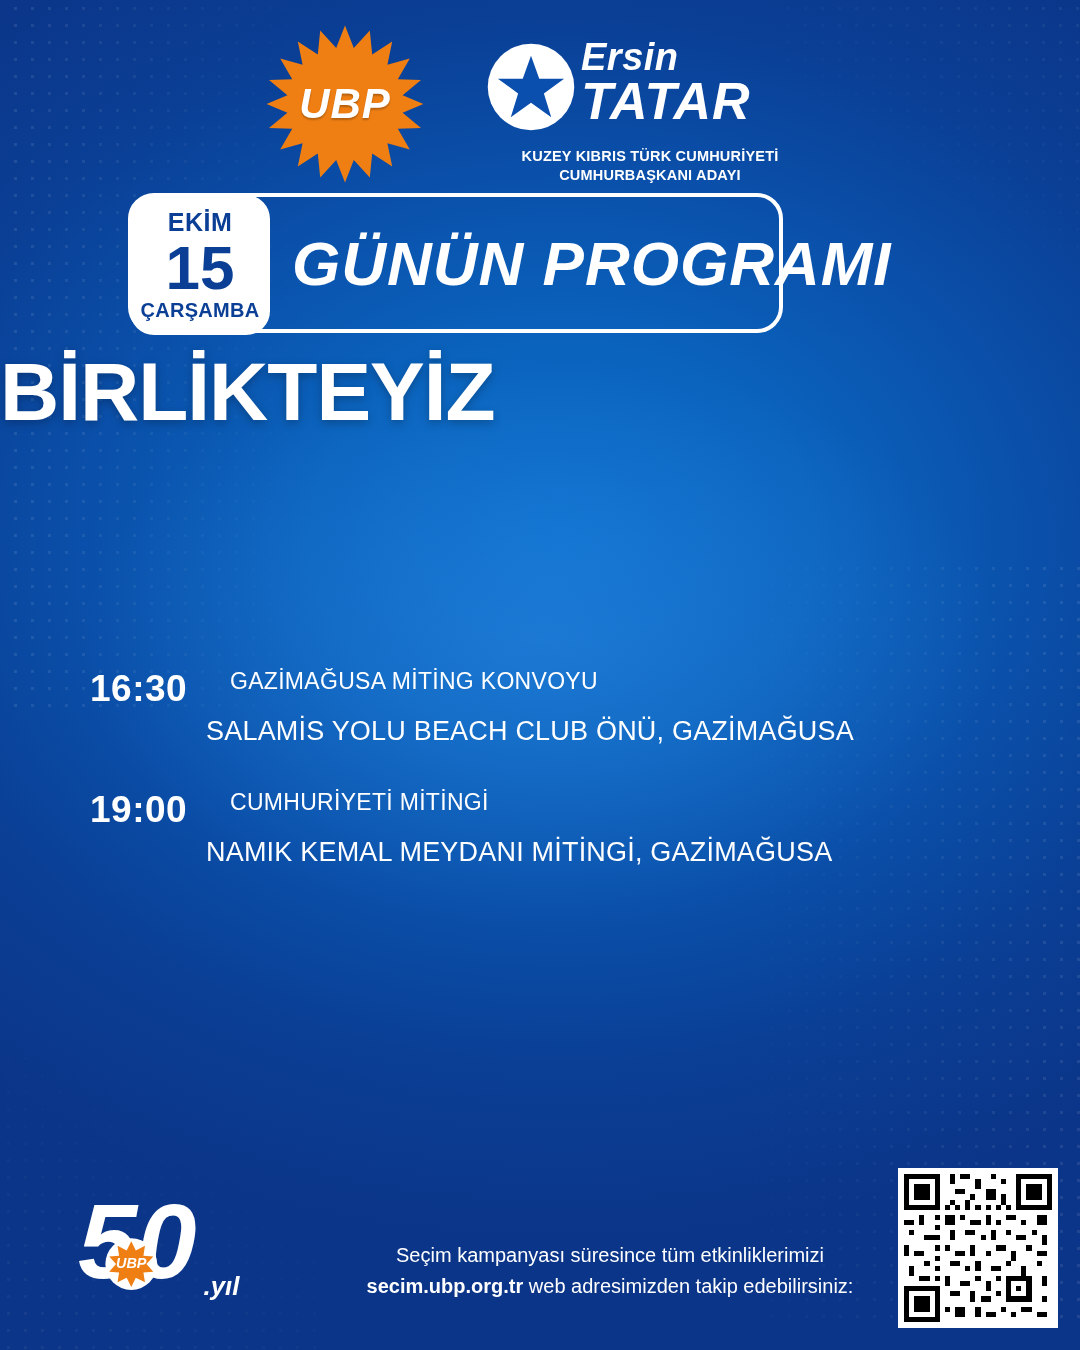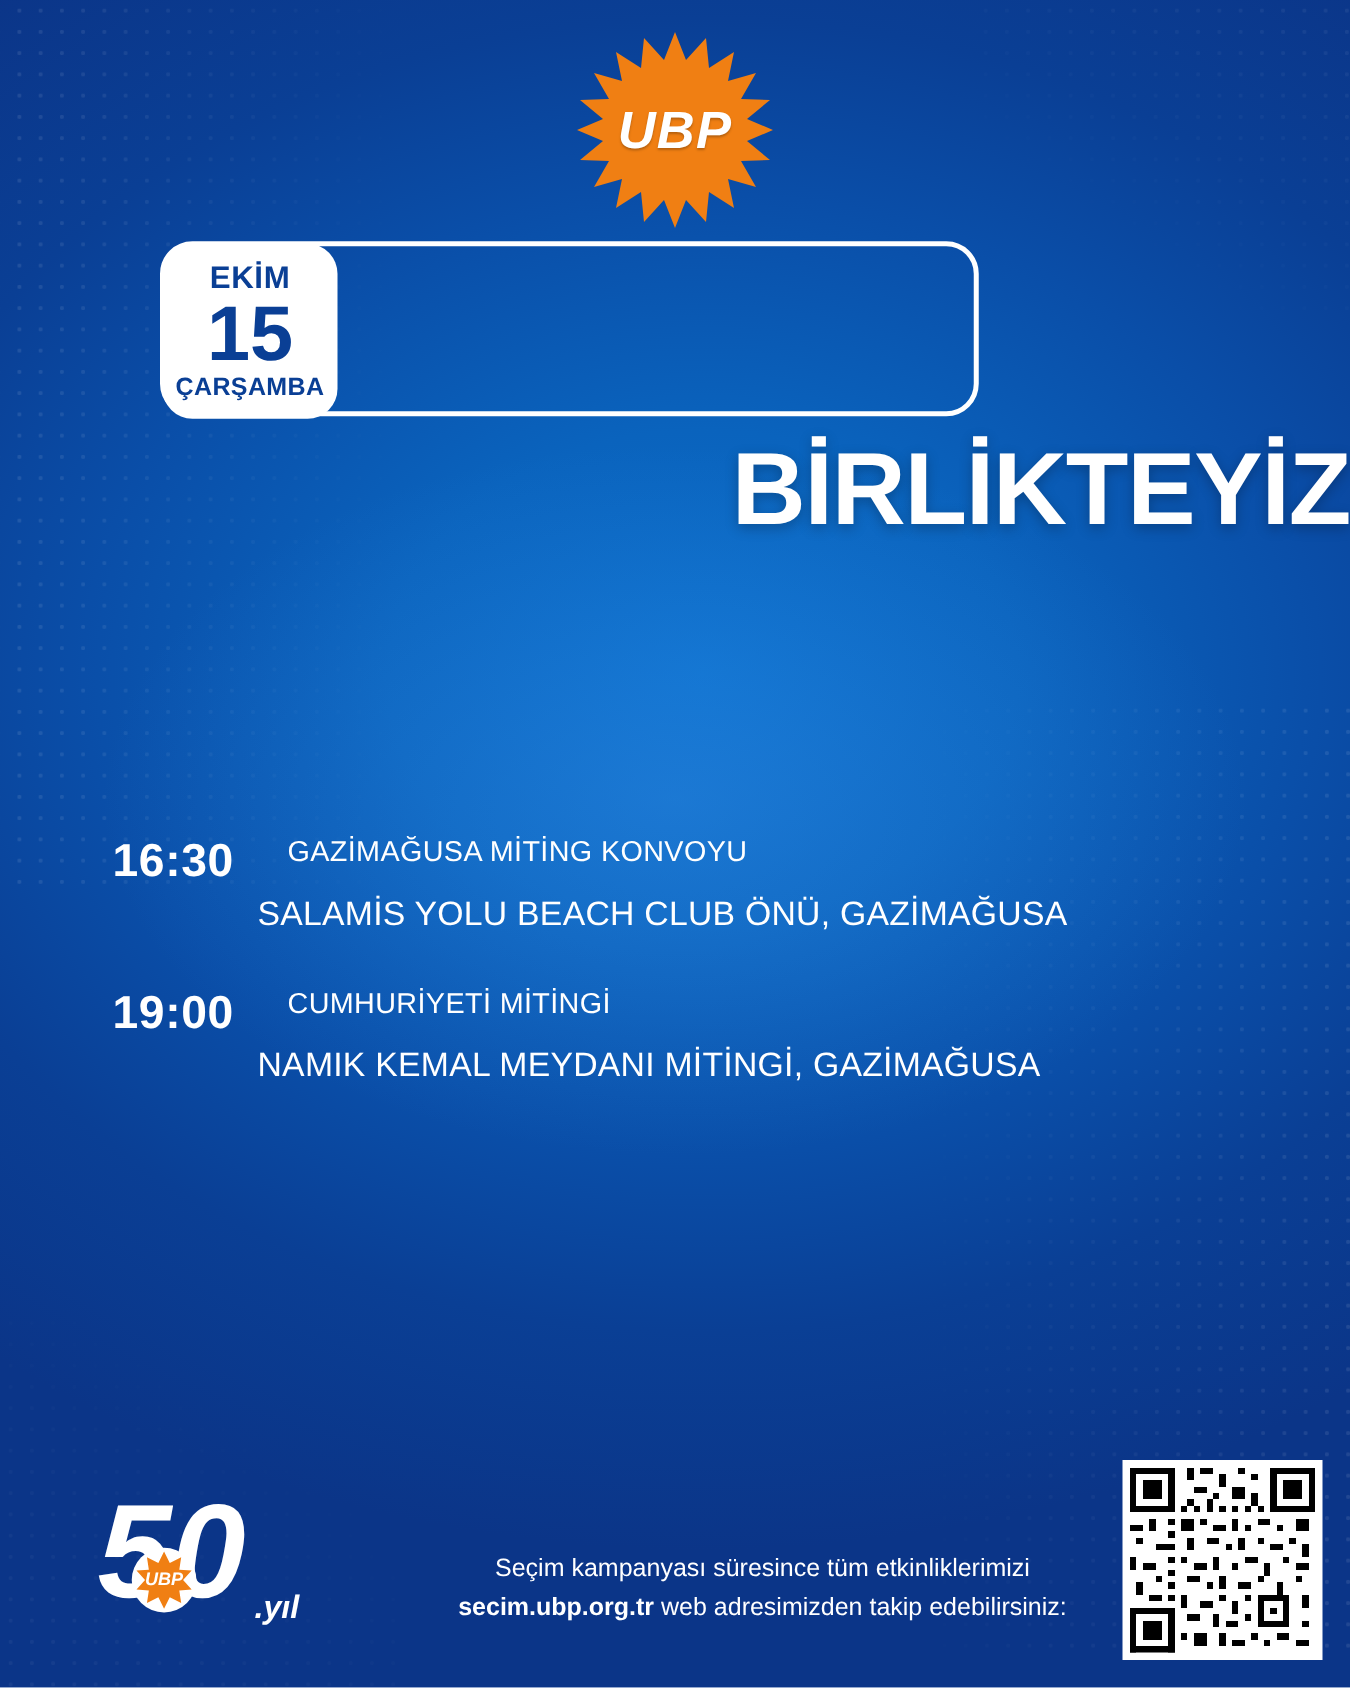--- a/index.html
+++ b/index.html
@@ -101,21 +101,21 @@
   .datebox .m{ font-size:25px; font-weight:bold; letter-spacing:.5px; line-height:1; }
   .datebox .d{ font-size:62px; font-weight:bold; line-height:1; margin:2px 0 1px; }
   .datebox .w{ font-size:20px; font-weight:bold; letter-spacing:.3px; line-height:1; }
   .titlebar .title{
     margin-left:160px;
     color:#ffffff; font-size:62px; font-weight:bold; font-style:italic;
     letter-spacing:1px; white-space:nowrap;
   }
 
   .slogan{
-    position:absolute; left:0; top:345px; width:100%; text-align:right;
+    position:absolute; left:0; top:345px; width:100%; text-align:left;
     color:#ffffff; font-size:82px; font-weight:bold; letter-spacing:-1px;
     text-shadow:0 3px 10px rgba(0,0,0,.25);
   }
 
   
   .schedule{ position:absolute; left:66px; top:668px; width:960px; color:#fff; }
   .event{ margin-bottom:42px; }
   .event .row1{ display:flex; align-items:flex-start;margin-left:24px; }
   .event .time{
     width:140px; flex:0 0 140px;
@@ -156,29 +156,44 @@
 
   <div class="header">
 
     <div class="ubp-burst">
       <svg viewBox="0 0 200 200" aria-hidden="true">
         <polygon fill="#f07f13" points="100,2 111,30 131,8 134,38 159,22 153,51 181,43 166,69 195,70 172,89 198,100 172,111 195,130 166,131 181,157 153,149 159,178 134,162 131,192 111,170 100,198 89,170 69,192 66,162 41,178 47,149 19,157 34,131 5,130 28,111 2,100 28,89 5,70 34,69 19,43 47,51 41,22 66,38 69,8 89,30"></polygon>
       </svg>
       <div class="ubp-text">UBP</div>
     </div>
 
+    <div class="tatar">
+      <svg class="star-circle" viewBox="0 0 100 100" aria-hidden="true">
+        <circle cx="50" cy="50" r="47" fill="#ffffff"></circle>
+        <polygon fill="#0a4fae" points="50,16 59,41 86,41 64,57 72,83 50,67 28,83 36,57 14,41 41,41"></polygon>
+      </svg>
+      <div class="names">
+        <div class="n1">Ersin</div>
+        <div class="n2">TATAR</div>
+      </div>
+      <div class="sub">
+        <div>KUZEY KIBRIS TÜRK CUMHURİYETİ</div>
+        <div>CUMHURBAŞKANI ADAYI</div>
+      </div>
+    </div>
 
   </div>
 
   <div class="titlebar">
     <div class="datebox">
       <div class="m">EKİM</div>
       <div class="d">15</div>
       <div class="w">ÇARŞAMBA</div>
     </div>
+    <div class="title">GÜNÜN PROGRAMI</div>
   </div>
 
   <div class="slogan">BİRLİKTEYİZ</div>
 
   <div class="schedule">
 
     <div class="event">
       <div class="row1">
         <div class="time">16:30</div>
         <div class="name">GAZİMAĞUSA MİTİNG KONVOYU</div>

